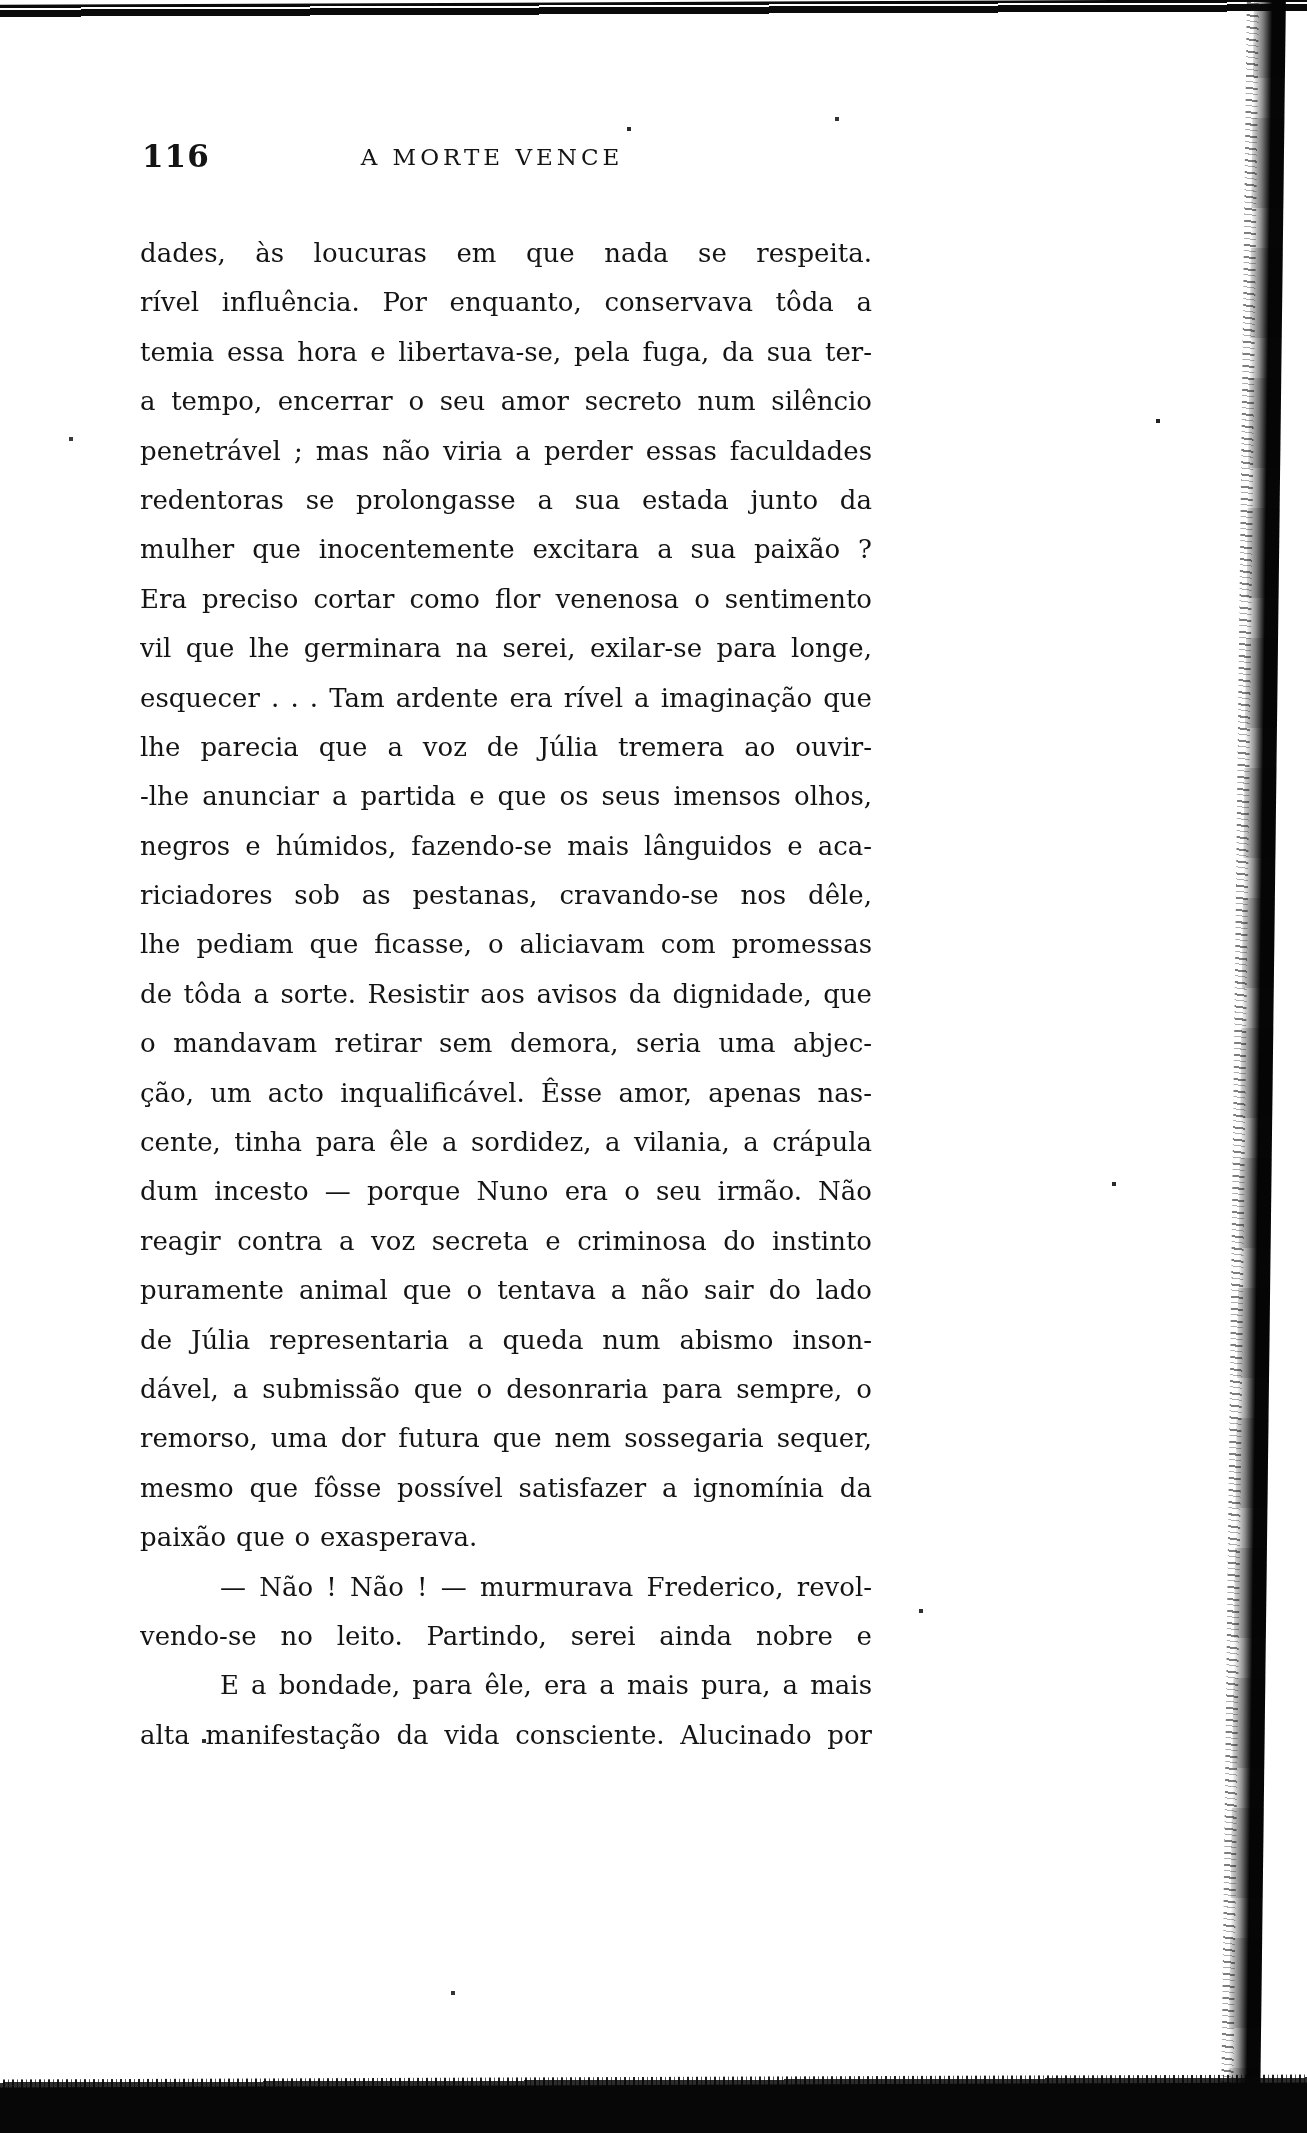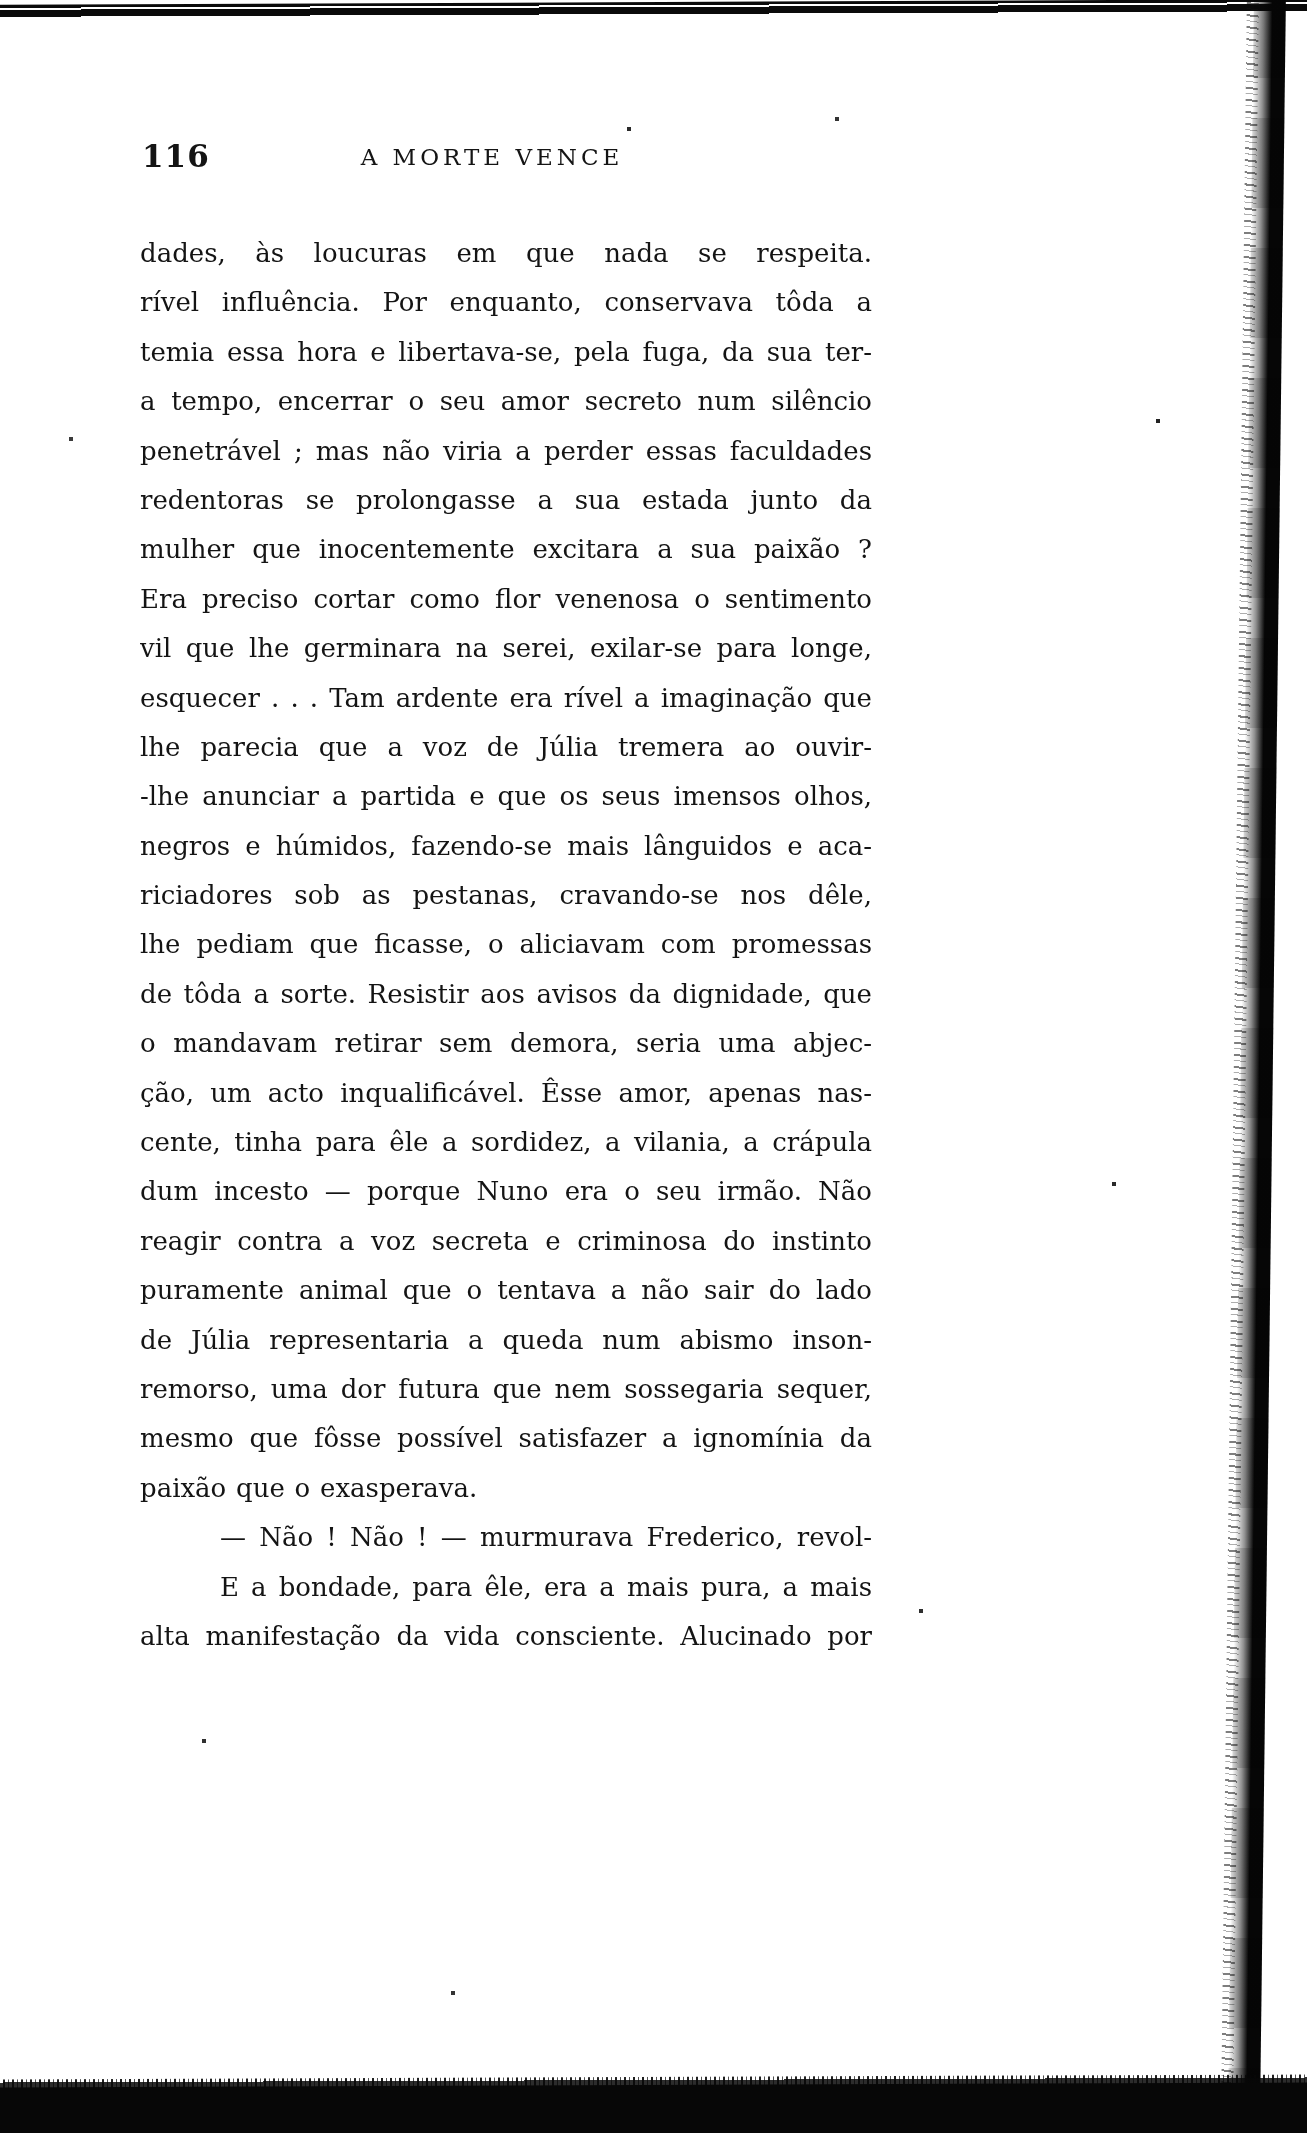--- a/index.html
+++ b/index.html
@@ -141,22 +141,24 @@
       <div class="line">riciadores sob as pestanas, cravando-se nos dêle,</div>
       <div class="line">lhe pediam que ficasse, o aliciavam com promessas</div>
       <div class="line">de tôda a sorte. Resistir aos avisos da dignidade, que</div>
       <div class="line">o mandavam retirar sem demora, seria uma abjec-</div>
       <div class="line">ção, um acto inqualificável. Êsse amor, apenas nas-</div>
       <div class="line">cente, tinha para êle a sordidez, a vilania, a crápula</div>
       <div class="line">dum incesto — porque Nuno era o seu irmão. Não</div>
       <div class="line">reagir contra a voz secreta e criminosa do instinto</div>
       <div class="line">puramente animal que o tentava a não sair do lado</div>
       <div class="line">de Júlia representaria a queda num abismo inson-</div>
+      <div class="line">dável, a submissão que o desonraria para sempre, o</div>
       <div class="line">remorso, uma dor futura que nem sossegaria sequer,</div>
       <div class="line">mesmo que fôsse possível satisfazer a ignomínia da</div>
       <div class="line no-justify">paixão que o exasperava.</div>
       <div class="line indent">— Não ! Não ! — murmurava Frederico, revol-</div>
+      <div class="line">vendo-se no leito. Partindo, serei ainda nobre e</div>
       <div class="line indent">E a bondade, para êle, era a mais pura, a mais</div>
       <div class="line">alta manifestação da vida consciente. Alucinado por</div>
     </div>
 
   <div class="bottom-edge"></div>
 </div>
 
 </body></html>

